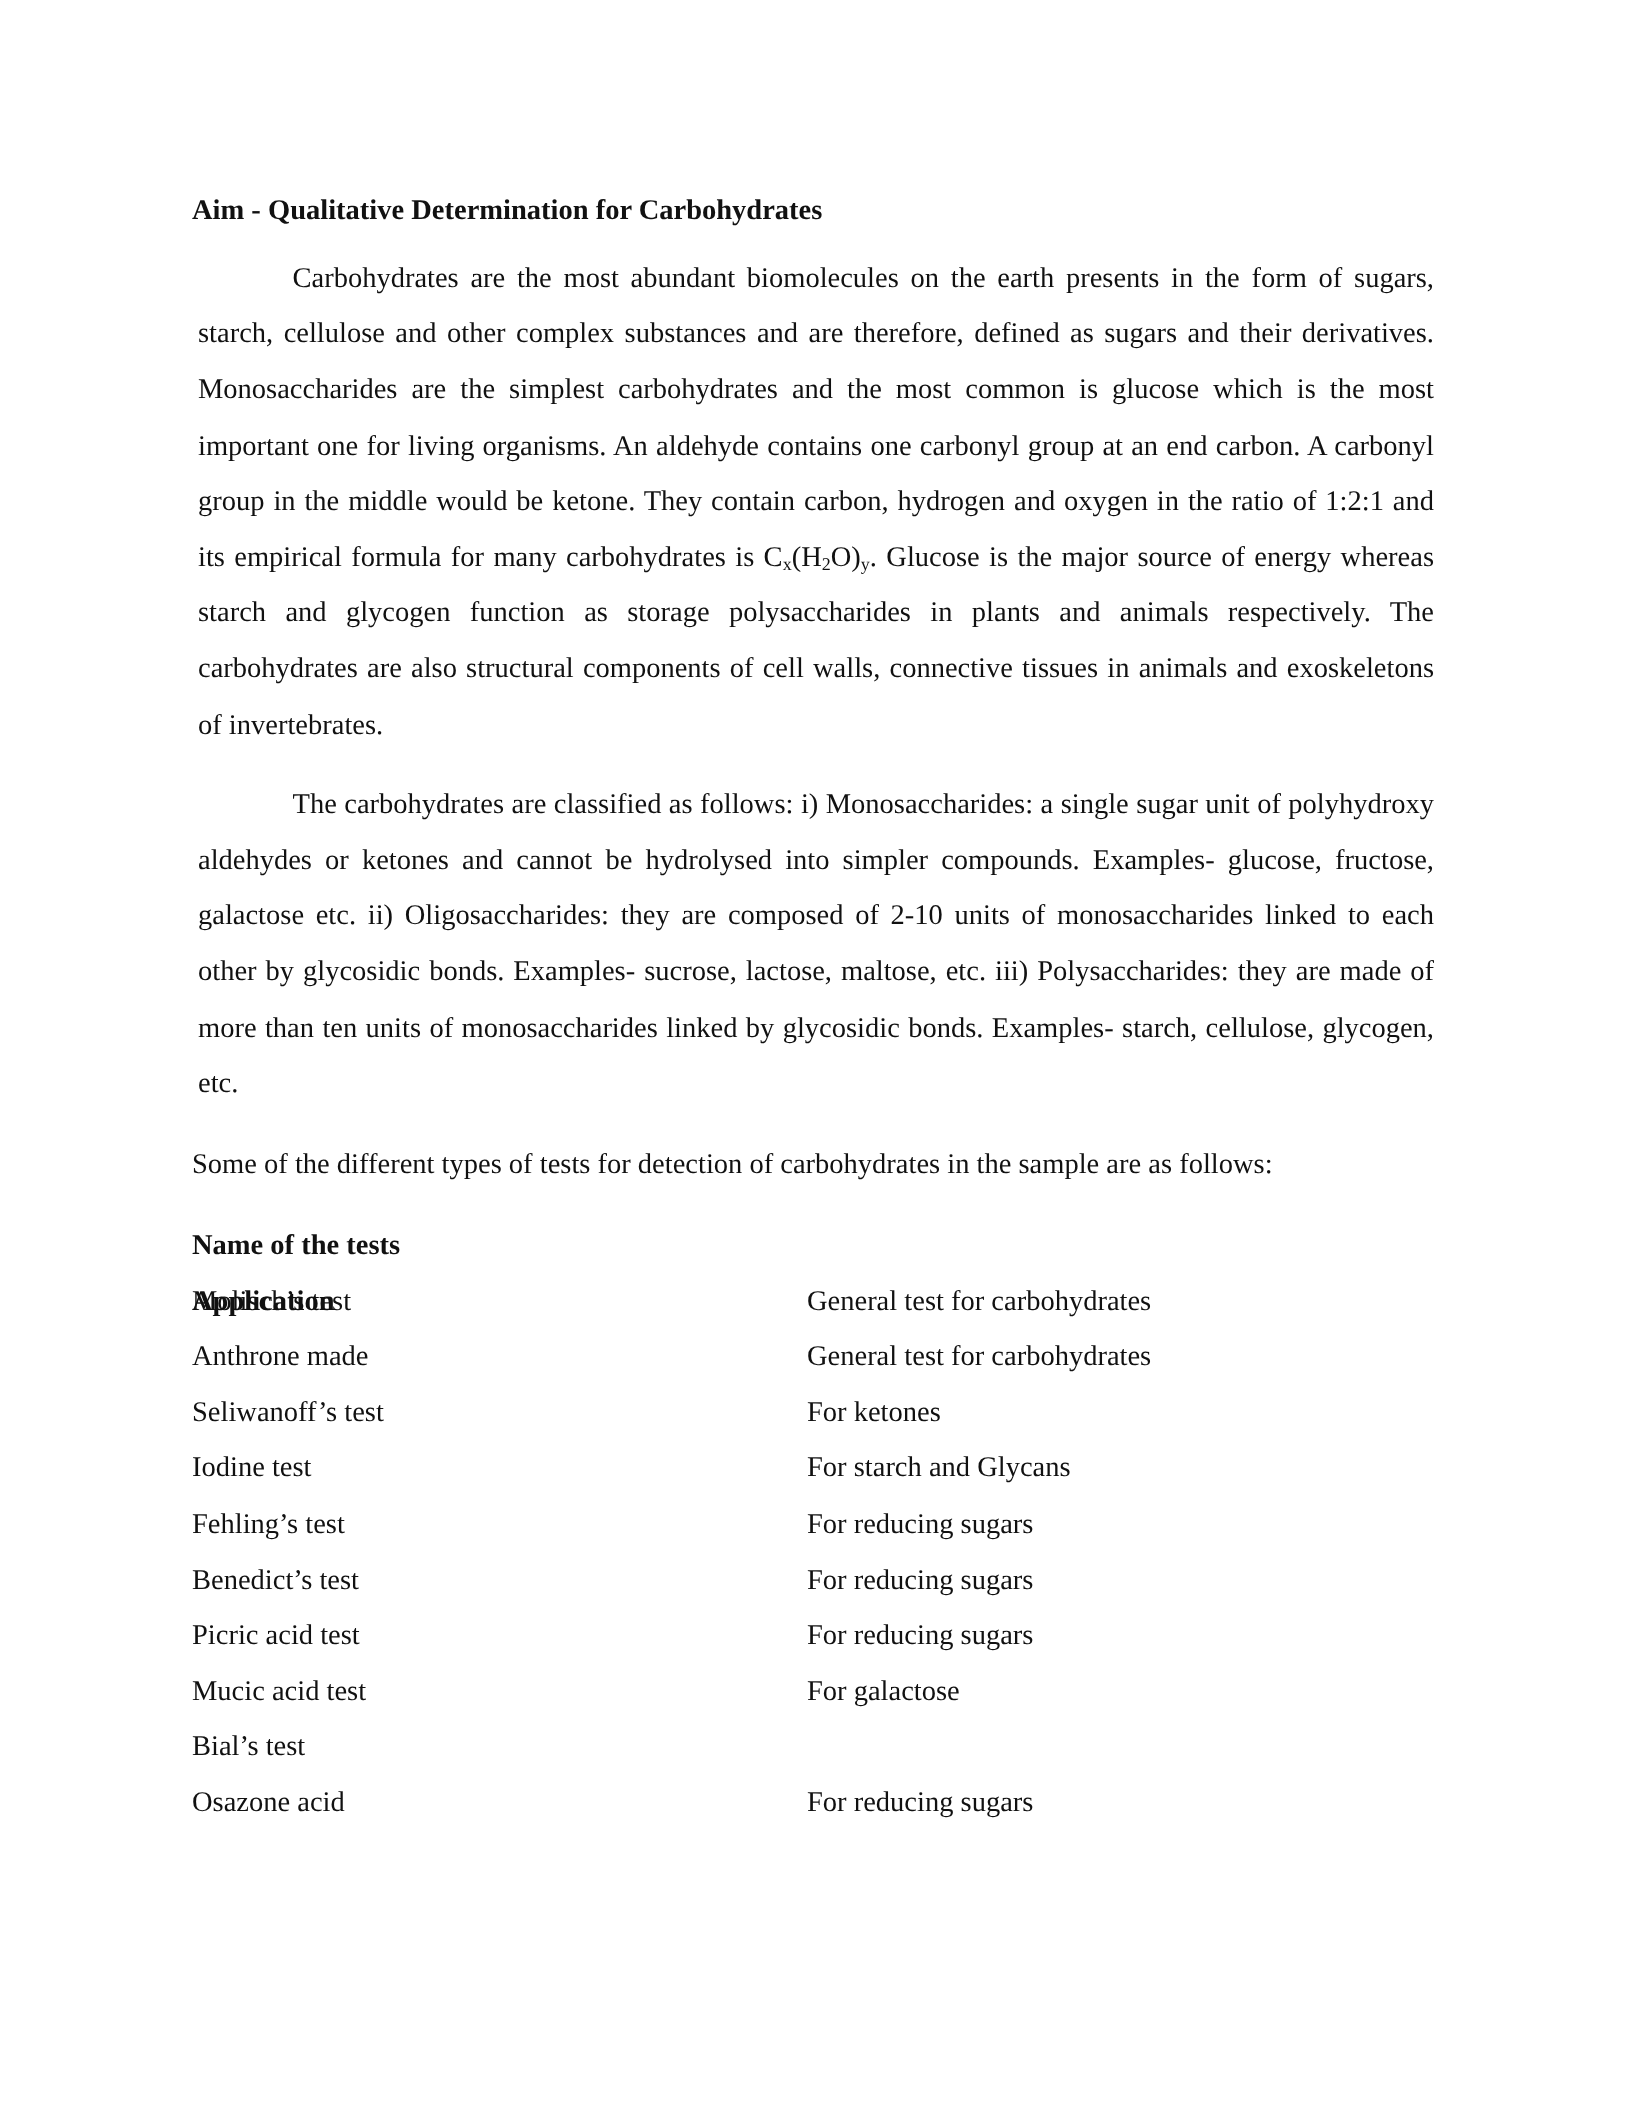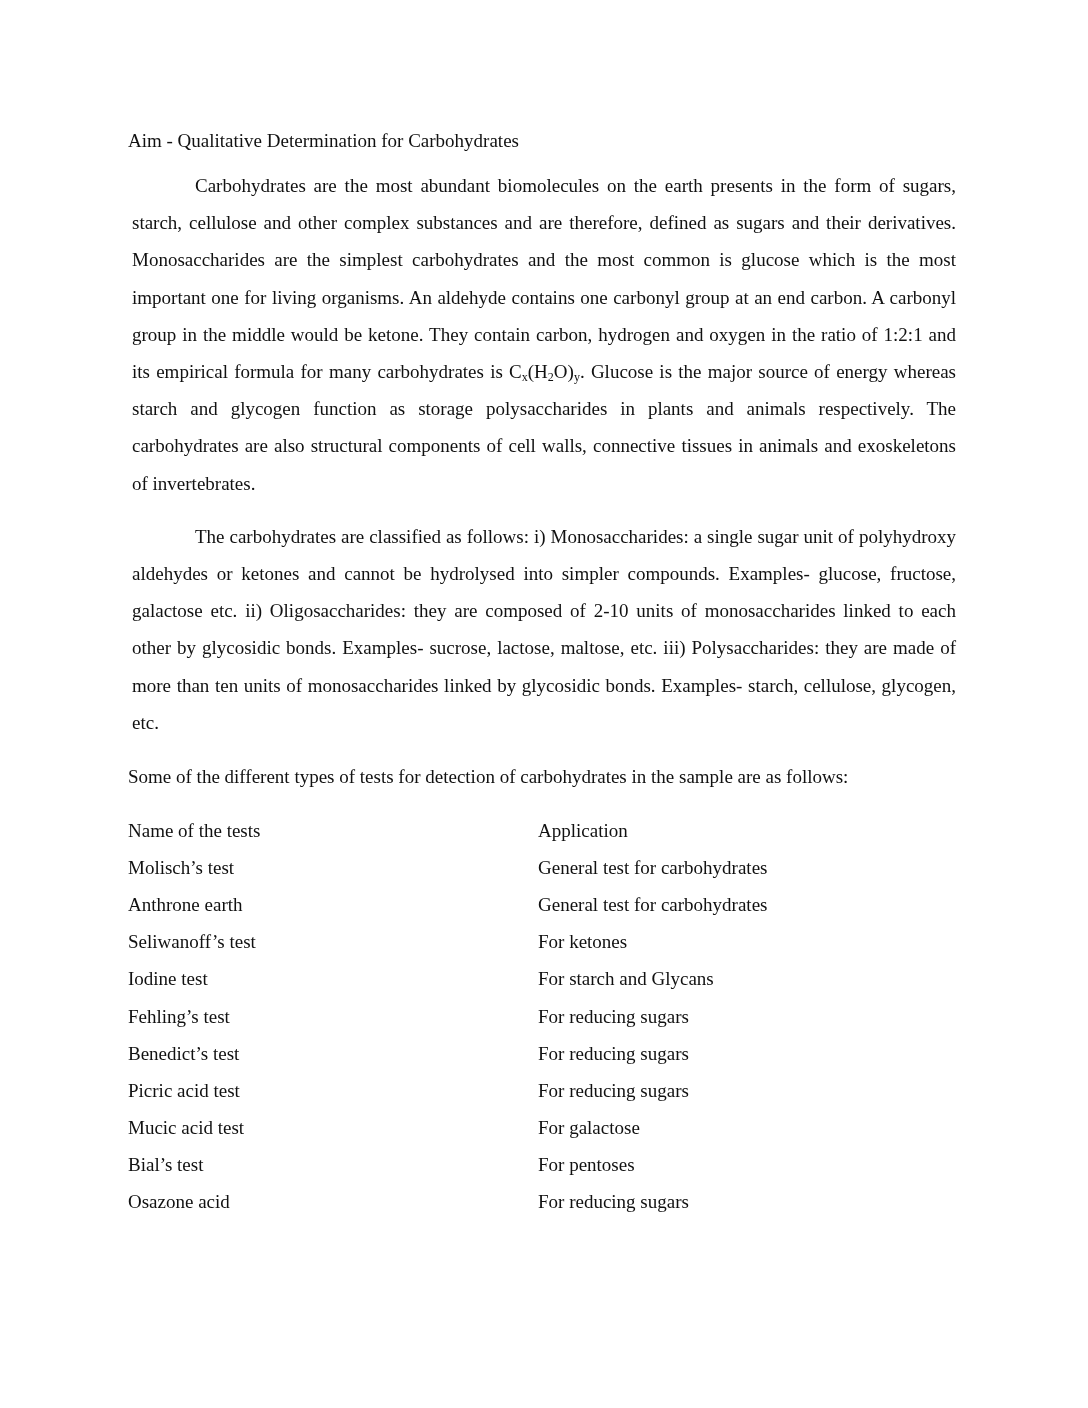--- a/index.html
+++ b/index.html
@@ -1,27 +1,27 @@
 <!DOCTYPE html>
 <html><head>
 <meta charset="utf-8">
 <style>
   html, body { margin: 0; padding: 0; background: #ffffff; }
   body { width: 1088px; height: 1408px; position: relative; overflow: hidden;
          font-family: "Liberation Serif", "DejaVu Serif", serif; color: #111111; }
   .page { position: absolute; left: 128px; top: 127px; width: 832px; }
-  .title { font-weight: normal; font-size: 19px; line-height: 28px; margin: 0 0 12px 0; }
+  .title { font-weight: bold; font-size: 19px; line-height: 28px; margin: 0 0 12px 0; }
   .para { font-size: 19px; line-height: 37.2px; text-align: justify; margin: 4px; text-indent: 63px; }
   .para.p2 { margin-top: 16px; }
   .intro { font-size: 19px; line-height: 37px; margin: 17px 0 12px 0; }
   .tbl { margin-top: 17px; font-size: 19px; }
   .row { display: flex; height: 37.1px; line-height: 37.1px; }
   .c1 { width: 410px; }
   .c2 { flex: 1; }
-  .hdr { font-weight: normal; }
+  .hdr { font-weight: bold; flex-direction: column; }
   sub { font-size: 12px; vertical-align: -3px; line-height: 0; }
 </style>
 </head>
 <body>
 
 <div class="page">
   <div class="title">Aim - Qualitative Determination for Carbohydrates</div>
 
   <p class="para"><span>Carbohydrates are the most abundant biomolecules on the earth presents in the form of sugars, starch, cellulose and other complex substances and are therefore, defined as sugars and their derivatives. Monosaccharides are the simplest carbohydrates and the most common is glucose which is the most important one for living organisms. An aldehyde contains one carbonyl group at an end carbon. A carbonyl group in the middle would be ketone. They contain carbon, hydrogen and oxygen in the ratio of 1:2:1 and its empirical formula for many carbohydrates is </span><span><span>C</span><sub>x</sub><span>(H</span><sub>2</sub><span>O)</span><sub>y</sub></span><span>. Glucose is the major source of energy whereas starch and glycogen function as storage polysaccharides in plants and animals respectively. The carbohydrates are also structural components of cell walls, connective tissues in animals and exoskeletons of invertebrates.</span></p>
 
@@ -32,21 +32,21 @@
   <div class="tbl">
     <div class="row hdr">
       <div class="c1">Name of the tests</div>
       <div class="c2">Application</div>
     </div>
     <div class="row">
         <div class="c1">Molisch’s test</div>
         <div class="c2">General test for carbohydrates</div>
       </div>
     <div class="row">
-        <div class="c1">Anthrone earth</div>
+        <div class="c1">Anthrone made</div>
         <div class="c2">General test for carbohydrates</div>
       </div>
     <div class="row">
         <div class="c1">Seliwanoff’s test</div>
         <div class="c2">For ketones</div>
       </div>
     <div class="row">
         <div class="c1">Iodine test</div>
         <div class="c2">For starch and Glycans</div>
       </div>
@@ -61,20 +61,19 @@
     <div class="row">
         <div class="c1">Picric acid test</div>
         <div class="c2">For reducing sugars</div>
       </div>
     <div class="row">
         <div class="c1">Mucic acid test</div>
         <div class="c2">For galactose</div>
       </div>
     <div class="row">
         <div class="c1">Bial’s test</div>
-        <div class="c2">For pentoses</div>
       </div>
     <div class="row">
         <div class="c1">Osazone acid</div>
         <div class="c2">For reducing sugars</div>
       </div>
   </div>
 </div>
 
 </body></html>

